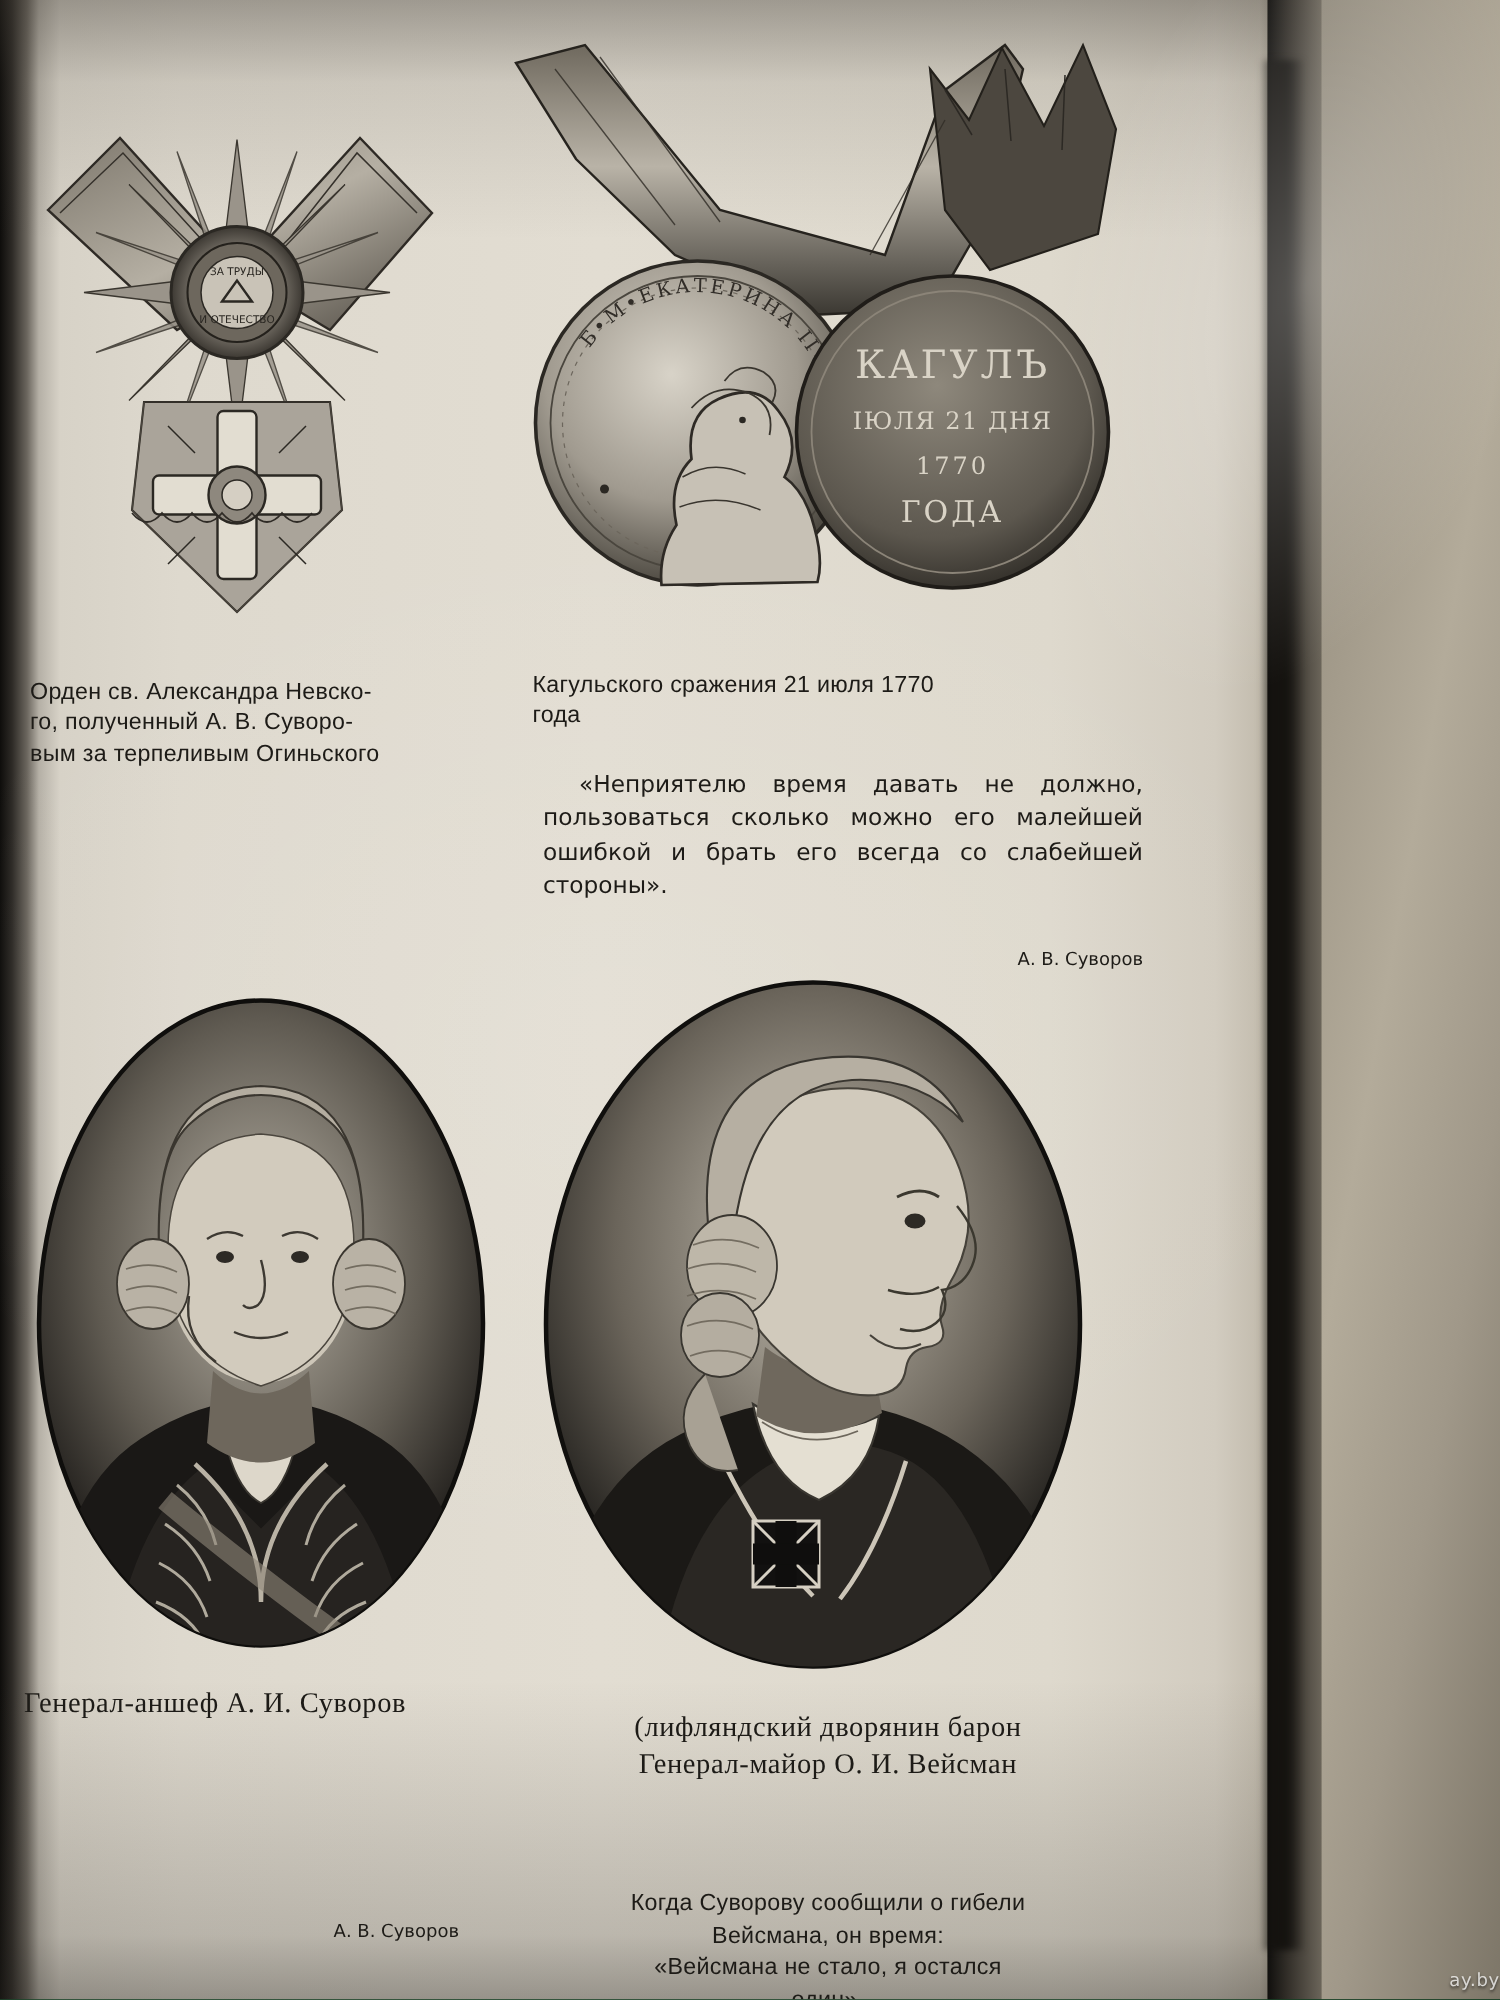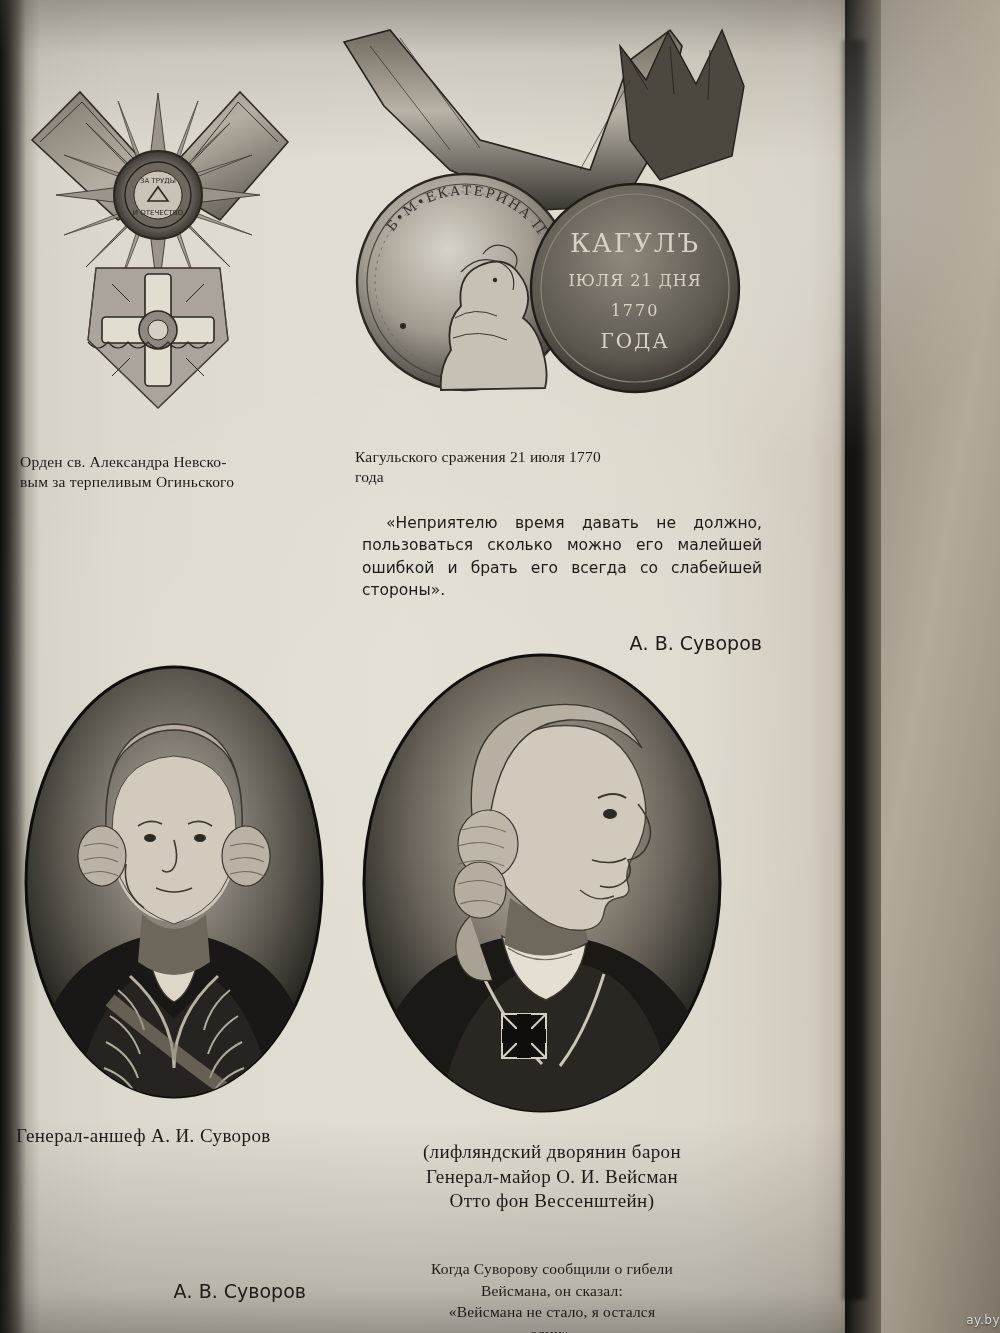--- a/index.html
+++ b/index.html
@@ -92,40 +92,40 @@
   }
 
   .fig {
     position: absolute;
     background: #cfc9bd;
     overflow: hidden;
   }
 
   .caption {
     position: absolute;
-    font-family: Liberation Serif, serif;
+    font-family: Liberation Sans, sans-serif;
     font-size: 15.5px;
     line-height: 1.32;
     color: #1d1b17;
     letter-spacing: 0.2px;
   }
   .caption.center { text-align: center; }
   .quote {
     position: absolute;
     font-family: "DejaVu Sans", sans-serif;
     font-size: 15.5px;
     line-height: 1.45;
     color: #1d1b17;
     text-align: justify;
     text-indent: 24px;
   }
   .attrib {
     position: absolute;
     font-family: "DejaVu Sans", sans-serif;
-    font-size: 19px;
+    font-size: 12px;
     color: #1d1b17;
     text-align: right;
   }
   .serif-cap {
     font-family: "Liberation Serif", serif;
     font-size: 19px;
     line-height: 1.3;
     letter-spacing: 0.4px;
   }
 
@@ -221,20 +221,21 @@
             <path d="M-46 -46 L-28 -28 M46 -46 L28 -28 M-46 46 L-28 28 M46 46 L28 28"></path>
           </g>
 
           <path d="M-70 12 q10 12 20 0 q10 12 20 0 q10 12 20 0 q10 12 20 0 q10 12 20 0 q10 12 20 0" fill="none" stroke="#2f2b26" stroke-width="1.2"></path>
         </g>
       </svg>
     </div>
 
     <div class="caption" style="left:20px; top:452px; width:290px;">
       <div>Орден св. Александра Невско-</div>
+      <div>го, полученный А. В. Суворо-</div>
       <div>вым за терпеливым Огиньского</div>
     </div>
 
     <div class="fig" style="left:330px; top:20px; width:430px; height:400px; background:transparent;">
       <svg class="eng" width="430" height="400" viewBox="0 0 430 400">
         <defs>
           <radialGradient id="coinA" cx="42%" cy="35%" r="65%">
             <stop offset="0%" stop-color="#d8d3c8"></stop>
             <stop offset="60%" stop-color="#a09a8f"></stop>
             <stop offset="100%" stop-color="#4e4a42"></stop>
@@ -420,26 +421,25 @@
             <path d="M240 212 q20 6 34 -2" fill="none" stroke="#3b382f" stroke-width="1.6"></path>
             <path d="M228 242 q16 14 34 6" fill="none" stroke="#46423a" stroke-width="1.4"></path>
           </g>
         </g>
       </svg>
     </div>
 
     <div class="caption serif-cap center" style="left:352px; top:1140px; width:400px;">
       <div>(лифляндский дворянин барон</div>
       <div>Генерал-майор О. И. Вейсман</div>
-      <div>Отто фон Вессенштейн)</div>
     </div>
 
     <div class="caption center" style="left:352px; top:1258px; width:400px; line-height:1.4;">
       <div>Когда Суворову сообщили о гибели</div>
-      <div>Вейсмана, он сказал:</div>
+      <div>Вейсмана, он время:</div>
       <div>«Вейсмана не стало, я остался</div>
       <div>один».</div>
     </div>
 
   </div>
 
   <div class="watermark">ay.by</div>
 </div>
 
 </body></html>

